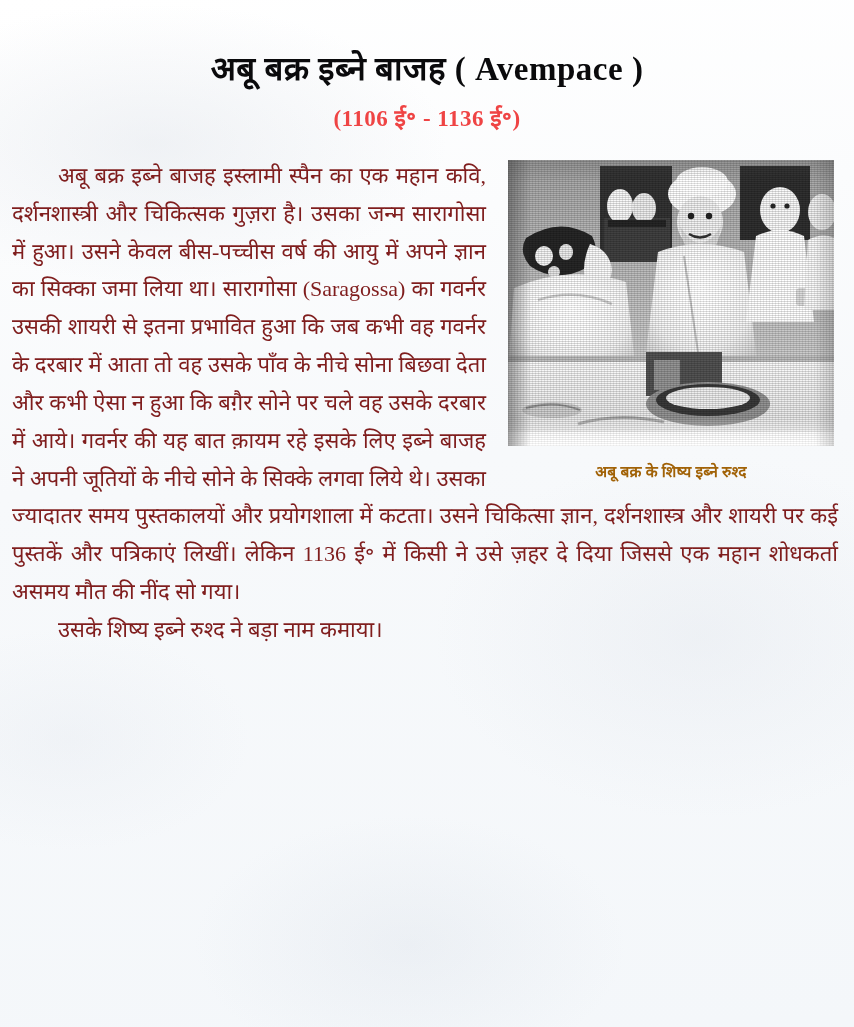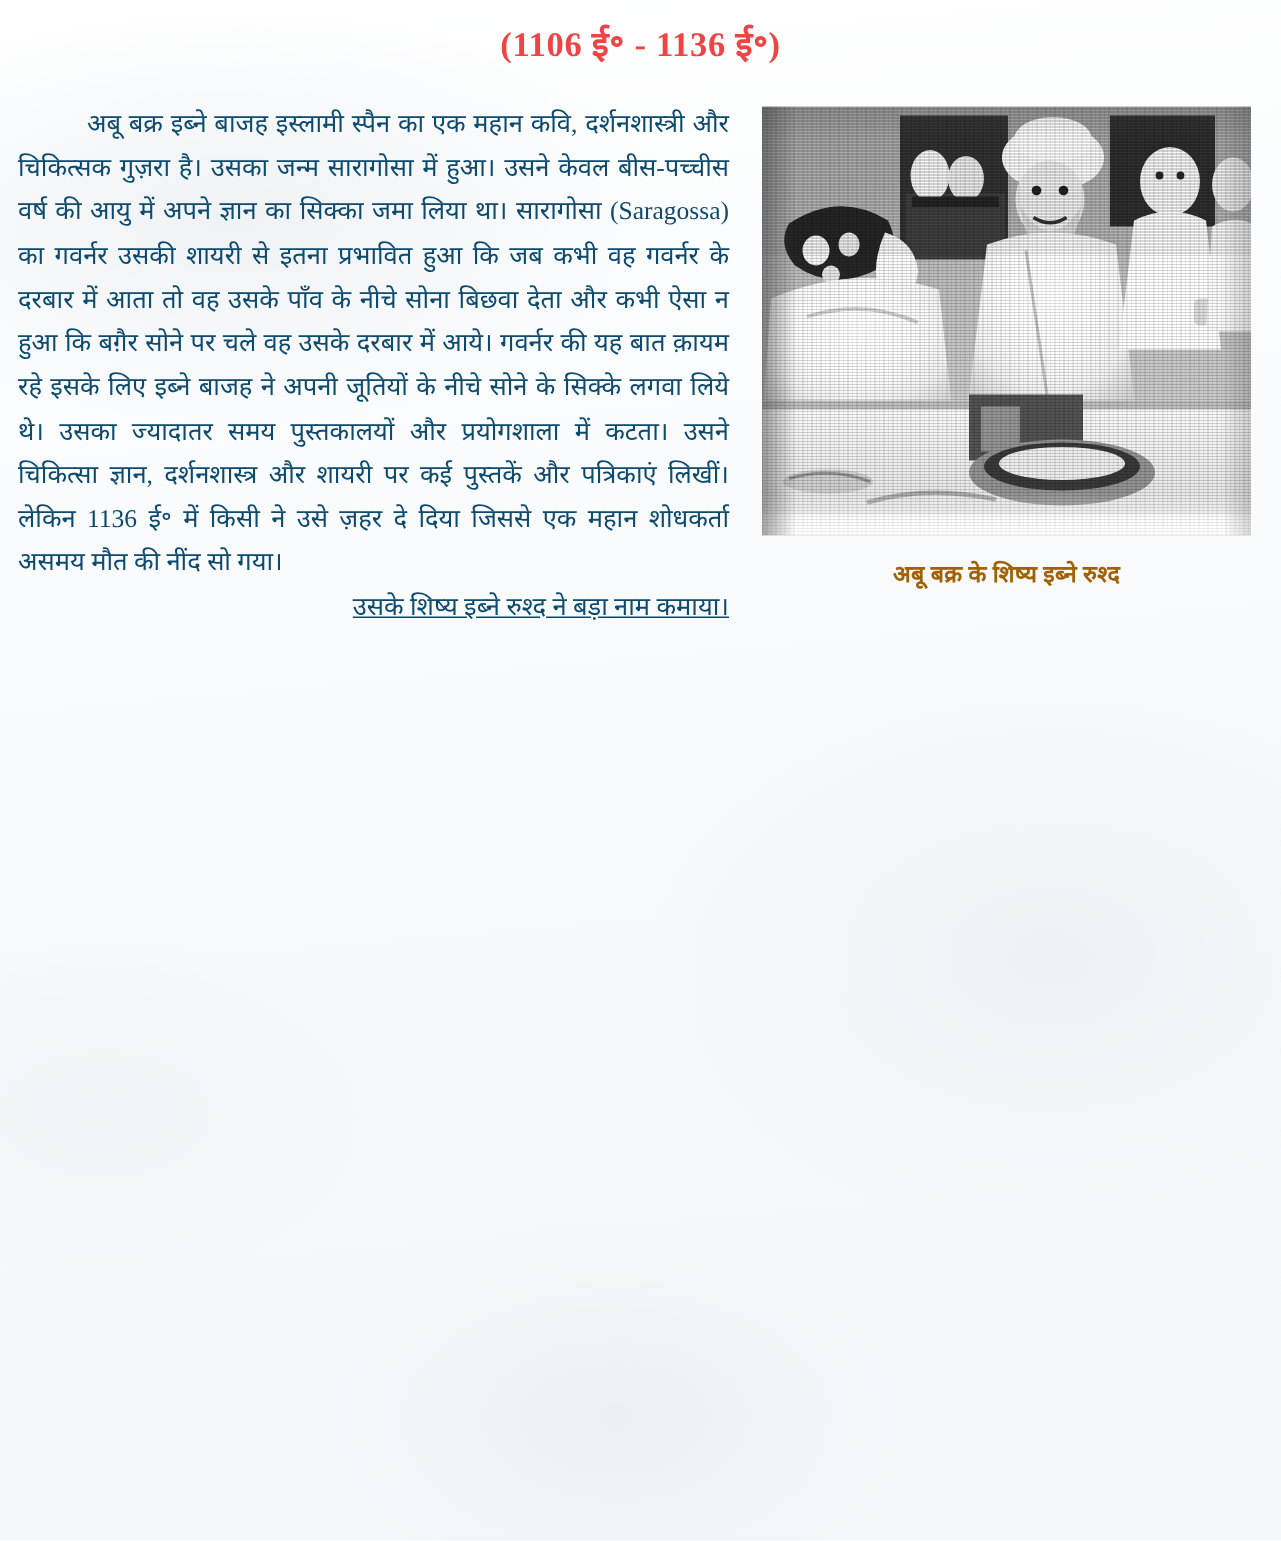--- a/index.html
+++ b/index.html
@@ -93,47 +93,47 @@
   .caption {
     text-align: center;
     font-size: 15.5px;
     font-weight: bold;
     padding-top: 14px;
     color: #a16207;
     letter-spacing: 0.2px;
   }
 
   .body-text {
-    font-size: 17px;
+    font-size: 22px;
     line-height: 1.72;
     text-align: justify;
     text-justify: inter-word;
     padding: 24px 16px 0 12px;
-    color: #0c4a6e;
+    color: #7f1d1d;
   }
   .body-text p {
     margin: 0;
   }
   .indent {
     text-indent: 46px;
   }
   .last-para {
     text-indent: 46px;
-    text-align: right;
-    text-decoration: underline;
+    text-align: left;
   }
 </style>
 </head>
 <body>
 
 <div id="page">
   <div id="paper-grain"></div>
 
   <div id="content">
 
+    <h1 class="title">अबू बक्र इब्ने बाजह ( Avempace )</h1>
     <div class="subtitle">(1106 ई॰ - 1136 ई॰)</div>
 
     <div class="figure">
       <div class="photo">
         <svg viewBox="0 0 326 286" width="326" height="286" preserveAspectRatio="none">
           <defs>
             <linearGradient id="wallg" x1="0" y1="0" x2="0" y2="1">
               <stop offset="0%" stop-color="#9da2a9"></stop>
               <stop offset="55%" stop-color="#b9bec5"></stop>
               <stop offset="100%" stop-color="#cdd1d6"></stop>

